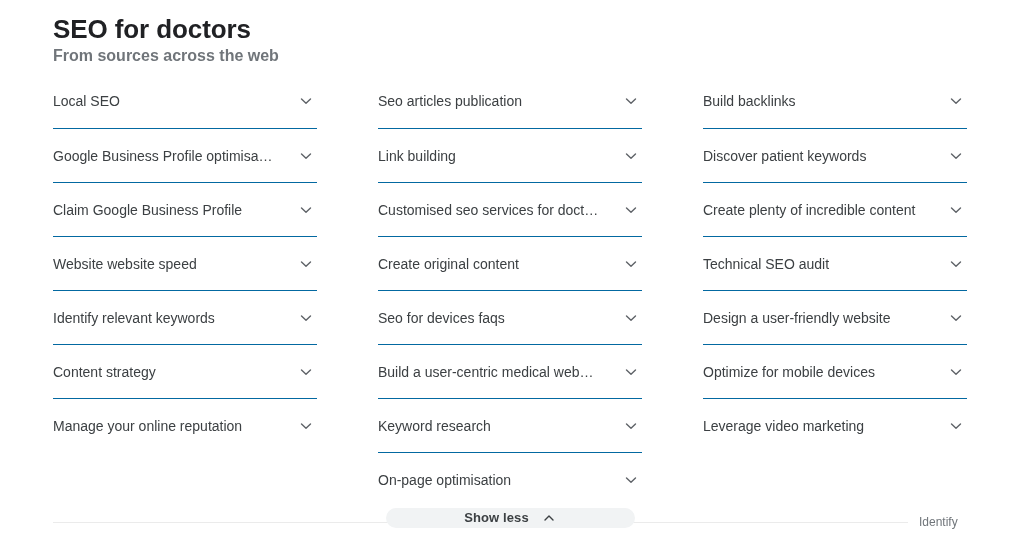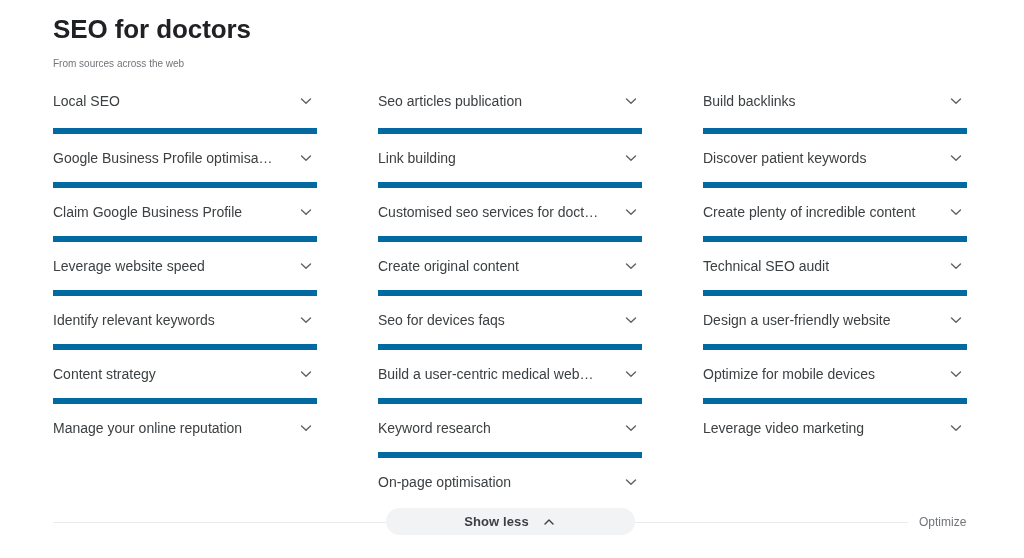--- a/index.html
+++ b/index.html
@@ -35,25 +35,25 @@
   .page-title {
     font-size: 26px;
     font-weight: bold;
     color: #202124;
     letter-spacing: -0.1px;
     line-height: 30px;
     margin: 0;
     white-space: nowrap;
   }
   .page-subtitle {
-    font-size: 10px;
-    font-weight: normal;
+    font-size: 16px;
+    font-weight: bold;
     color: #70757a;
     line-height: 16px;
-    margin: 12px 0 0 0;
+    margin: 4px 0 0 0;
     white-space: nowrap;
   }
 
   
   .columns {
     position: absolute;
     left: 53px;
     top: 74px;
     width: 914px;
     display: flex;
@@ -69,21 +69,21 @@
     position: relative;
     height: 54px;
     display: flex;
     align-items: center;
     justify-content: space-between;
     box-sizing: border-box;
     cursor: pointer;
     background: transparent;
   }
   .accordion-item + .accordion-item {
-    border-top: 6px solid #0369a1;
+    border-top: 1px solid #0369a1;
   }
 
   .item-label {
     font-size: 14px;
     color: #3c4043;
     line-height: 20px;
     white-space: nowrap;
     overflow: hidden;
     text-overflow: ellipsis;
     max-width: 222px;
@@ -124,21 +124,21 @@
     top: 14px;
     width: 855px;
     height: 1px;
     background: #ebebeb;
   }
   .show-less-button {
     position: absolute;
     left: 386px;
     top: 0px;
     width: 249px;
-    height: 27px;
+    height: 20px;
     border-radius: 16px;
     background: #f1f3f4;
     border: none;
     display: flex;
     align-items: center;
     justify-content: center;
     cursor: pointer;
     padding: 0;
     font-family: inherit;
   }
@@ -211,21 +211,21 @@
       </div>
       <div class="accordion-item">
         <span class="item-label">Claim Google Business Profile</span>
         <span class="chevron">
             <svg viewBox="0 0 18 18">
               <path d="M4.5 7 L9 11.3 L13.5 7"></path>
             </svg>
           </span>
       </div>
       <div class="accordion-item">
-        <span class="item-label">Leverage website speed</span>
+        <span class="item-label">Website website speed</span>
         <span class="chevron">
             <svg viewBox="0 0 18 18">
               <path d="M4.5 7 L9 11.3 L13.5 7"></path>
             </svg>
           </span>
       </div>
       <div class="accordion-item">
         <span class="item-label">Identify relevant keywords</span>
         <span class="chevron">
             <svg viewBox="0 0 18 18">
@@ -382,16 +382,16 @@
   <div class="footer">
     <div class="footer-rule"></div>
     <button class="show-less-button">
       <span class="show-less-label">Show less</span>
       <span class="show-less-chevron">
           <svg viewBox="0 0 16 16">
             <path d="M4 10 L8 6 L12 10"></path>
           </svg>
         </span>
     </button>
-    <a class="feedback-link">Optimize</a>
+    <a class="feedback-link">Identify</a>
   </div>
 
 </div>
 
 </body></html>

